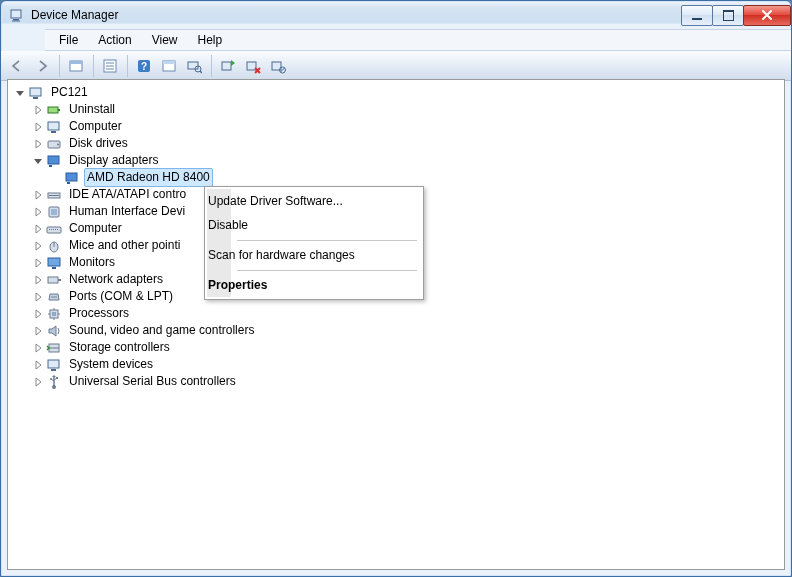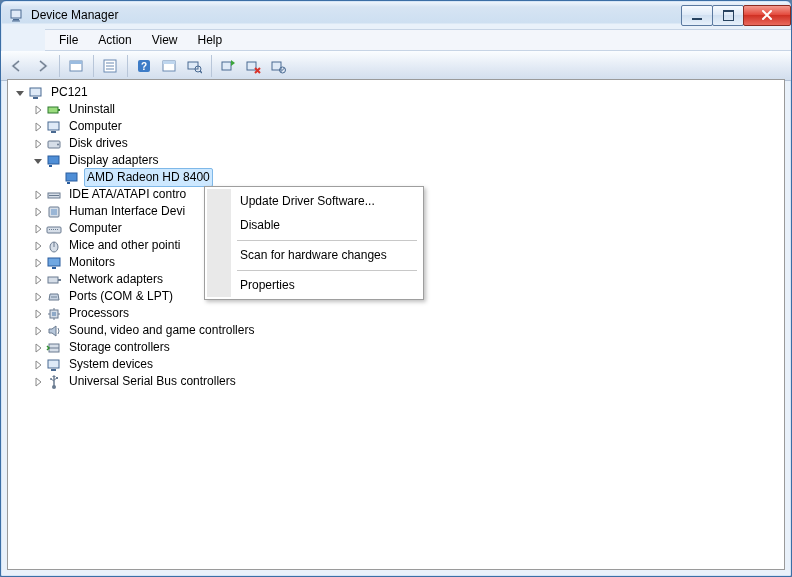--- a/index.html
+++ b/index.html
@@ -61,23 +61,23 @@
   .ind1{padding-left:18px;}
   .ind2{padding-left:36px;}
   
   .ctxmenu{
     position:absolute;left:196px;top:106px;width:214px;
     background:#fff;border:1px solid var(--ctx-border);
     box-shadow:2px 2px 4px rgba(0,0,0,.25);
     font-size:12px;padding:2px;
   }
   .ctxmenu::before{content:"";position:absolute;left:2px;top:2px;bottom:2px;width:24px;background:var(--ctx-left);}
-  .ctx-item{position:relative;height:22px;line-height:22px;padding-left:32px;border:1px solid transparent;}
+  .ctx-item{position:relative;height:22px;line-height:22px;border:1px solid transparent;}
   .ctx-item.hl{border:1px solid var(--red);}
-  .ctx-item.bold{font-weight:400;}
+  .ctx-item.bold{font-weight:700;}
   .ctx-sep{position:relative;height:6px;}
   .ctx-sep::after{content:"";position:absolute;left:30px;right:4px;top:3px;border-top:1px solid #c8c8c8;}
 </style>
 </head>
 <body>
 
 <div class="window">
 
   <div class="titlebar">
     <span class="title-icon">

